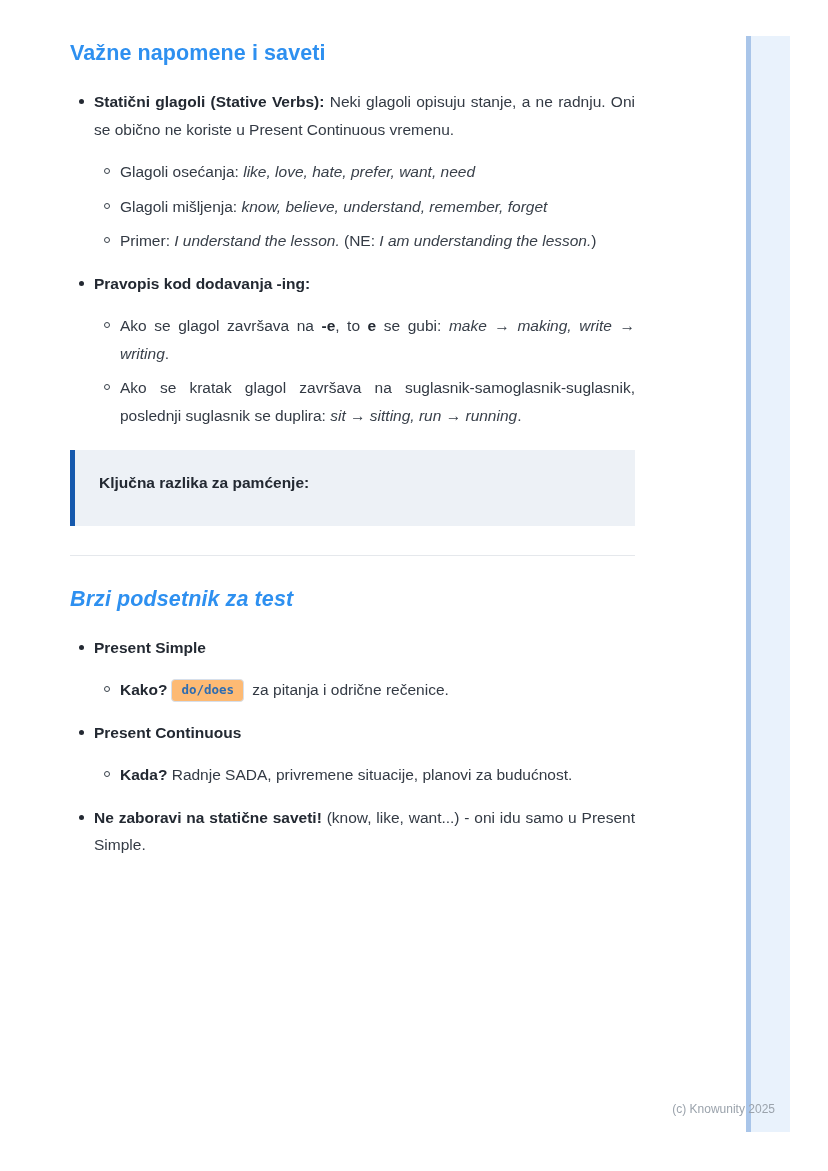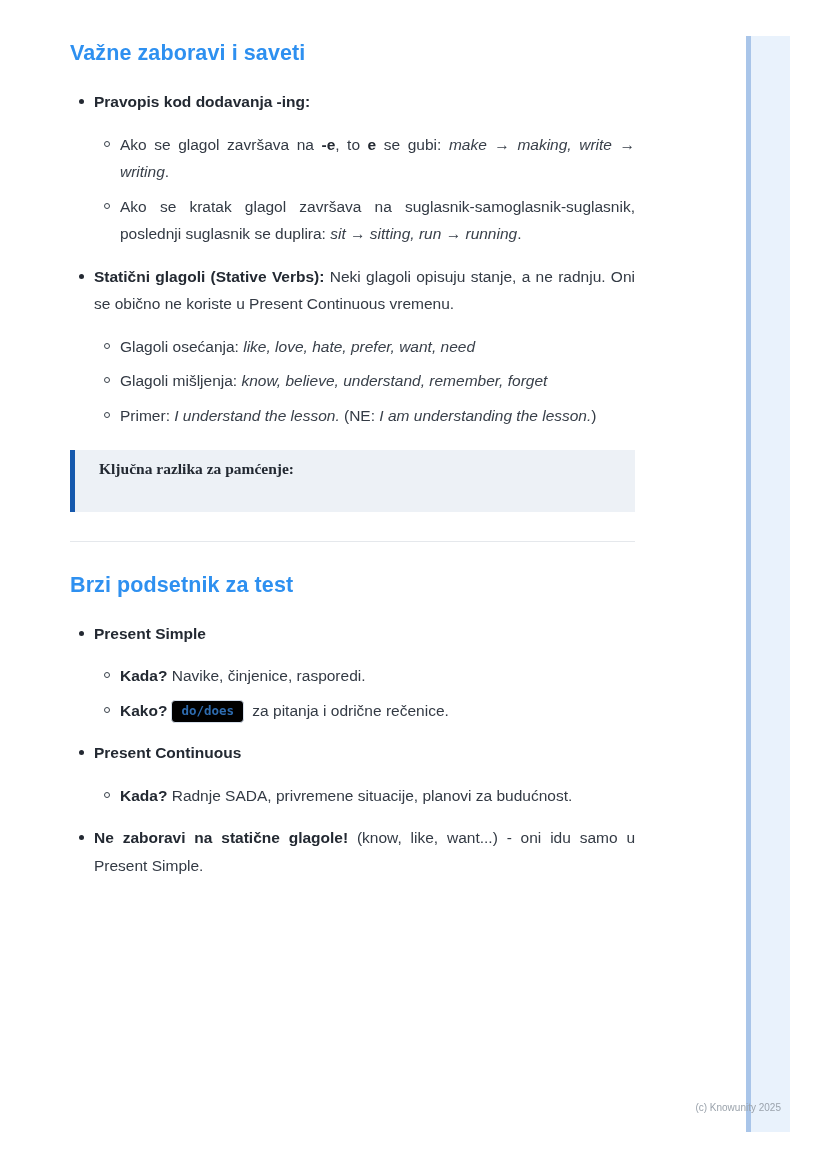--- a/index.html
+++ b/index.html
@@ -30,21 +30,21 @@
   }
 
   h1.sec-title {
     font-size: 21.5px;
     font-weight: 700;
     color: #2e90f0;
     line-height: 26px;
     margin-bottom: 22px;
     letter-spacing: 0.1px;
   }
-  h1.sec-title.second { margin-top: 0; }
+  h1.sec-title.second { margin-top: 0; font-style: italic; }
 
   .para { line-height: 27.5px; text-align: justify; }
   b, .bold { font-weight: 700; color: #232932; }
   i, .ital { font-style: italic; color: #39404a; }
 
   ul { list-style: none; }
 
   
   .l1 > li {
     position: relative;
@@ -74,22 +74,21 @@
     border: 1.6px solid #3a424c;
     border-radius: 50%;
     background: transparent;
   }
 
   
   .callout {
     margin-top: 21px;
     background: #edf1f6;
     border-left: 5px solid #1659ad;
-    padding: 5px 26px 24px 24px;
-    font-family: Liberation Serif, serif;
+    padding: 19px 26px 24px 24px;
   }
   .callout-title {
     font-weight: 700;
     color: #232932;
     line-height: 27.5px;
     margin-bottom: 5px;
   }
   .callout ul > li {
     position: relative;
     padding-left: 30px;
@@ -110,82 +109,82 @@
     margin: 29px 0 30px 0;
   }
 
   
   .code-chip {
     display: inline-block;
     font-family: "DejaVu Sans Mono", "Liberation Mono", monospace;
     font-size: 12.5px;
     font-weight: 700;
     color: #2e6cb0;
-    background: #000000;
+    background: #fdba74;
     border: 1px solid #d6dfeb;
     border-radius: 4px;
     padding: 1px 9px 2px 9px;
     margin: 0 4px;
     line-height: 18px;
     vertical-align: 1px;
   }
 
   .footer-note {
     position: absolute;
     top: 1102px;
-    right: 47px;
-    font-size: 10px;
+    right: 53px;
+    font-size: 12px;
     color: #9ba3ac;
     z-index: 2;
     text-align: center;
   }
 </style>
 </head>
 <body>
 
 <div class="page">
 
   <div class="side-strip"></div>
 
   <div class="content">
 
-    <h1 class="sec-title">Važne zaboravi i saveti</h1>
+    <h1 class="sec-title">Važne napomene i saveti</h1>
 
     <ul class="l1">
 
       <li>
         <span class="marker-dot"></span>
+        <p class="para"><b>Statični glagoli (Stative Verbs):</b><span> Neki glagoli opisuju stanje, a ne radnju. Oni se obično ne koriste u Present Continuous vremenu.</span></p>
+        <ul class="l2">
+          <li>
+            <span class="marker-ring"></span>
+            <span>Glagoli osećanja: </span><i>like, love, hate, prefer, want, need</i>
+          </li>
+          <li>
+            <span class="marker-ring"></span>
+            <span>Glagoli mišljenja: </span><i>know, believe, understand, remember, forget</i>
+          </li>
+          <li>
+            <span class="marker-ring"></span>
+            <span>Primer: </span><i>I understand the lesson.</i><span> (NE: </span><i>I am understanding the lesson.</i><span>)</span>
+          </li>
+        </ul>
+      </li>
+
+      <li>
+        <span class="marker-dot"></span>
         <p class="para"><b>Pravopis kod dodavanja -ing:</b></p>
         <ul class="l2">
           <li>
             <span class="marker-ring"></span>
             <span class="para" style="display:block; text-align:justify;"><span>Ako se glagol završava na </span><b>-e</b><span>, to </span><b>e</b><span> se gubi: </span><i>make → making, write → writing</i><span>.</span></span>
           </li>
           <li>
             <span class="marker-ring"></span>
             <span class="para" style="display:block; text-align:justify;"><span>Ako se kratak glagol završava na suglasnik-samoglasnik-suglasnik, poslednji suglasnik se duplira: </span><i>sit → sitting, run → running</i><span>.</span></span>
-          </li>
-        </ul>
-      </li>
-
-      <li>
-        <span class="marker-dot"></span>
-        <p class="para"><b>Statični glagoli (Stative Verbs):</b><span> Neki glagoli opisuju stanje, a ne radnju. Oni se obično ne koriste u Present Continuous vremenu.</span></p>
-        <ul class="l2">
-          <li>
-            <span class="marker-ring"></span>
-            <span>Glagoli osećanja: </span><i>like, love, hate, prefer, want, need</i>
-          </li>
-          <li>
-            <span class="marker-ring"></span>
-            <span>Glagoli mišljenja: </span><i>know, believe, understand, remember, forget</i>
-          </li>
-          <li>
-            <span class="marker-ring"></span>
-            <span>Primer: </span><i>I understand the lesson.</i><span> (NE: </span><i>I am understanding the lesson.</i><span>)</span>
           </li>
         </ul>
       </li>
     </ul>
 
     <div class="callout">
       <div class="callout-title">Ključna razlika za pamćenje:</div>
       <ul>
       </ul>
     </div>
@@ -195,43 +194,39 @@
     <h1 class="sec-title second">Brzi podsetnik za test</h1>
 
     <ul class="l1">
 
       <li>
         <span class="marker-dot"></span>
         <p class="para"><b>Present Simple</b></p>
         <ul class="l2">
           <li>
             <span class="marker-ring"></span>
-            <b>Kada?</b><span> Navike, činjenice, rasporedi.</span>
-          </li>
-          <li>
-            <span class="marker-ring"></span>
             <b>Kako?</b><span class="code-chip">do/does</span><span> za pitanja i odrične rečenice.</span>
           </li>
         </ul>
       </li>
 
       <li>
         <span class="marker-dot"></span>
         <p class="para"><b>Present Continuous</b></p>
         <ul class="l2">
           <li>
             <span class="marker-ring"></span>
             <b>Kada?</b><span> Radnje SADA, privremene situacije, planovi za budućnost.</span>
           </li>
         </ul>
       </li>
 
       <li>
         <span class="marker-dot"></span>
-        <p class="para"><b>Ne zaboravi na statične glagole!</b><span> (know, like, want...) - oni idu samo u Present Simple.</span></p>
+        <p class="para"><b>Ne zaboravi na statične saveti!</b><span> (know, like, want...) - oni idu samo u Present Simple.</span></p>
       </li>
     </ul>
 
   </div>
 
   <div class="footer-note">(c) Knowunity 2025</div>
 
 </div>
 
 </body></html>

